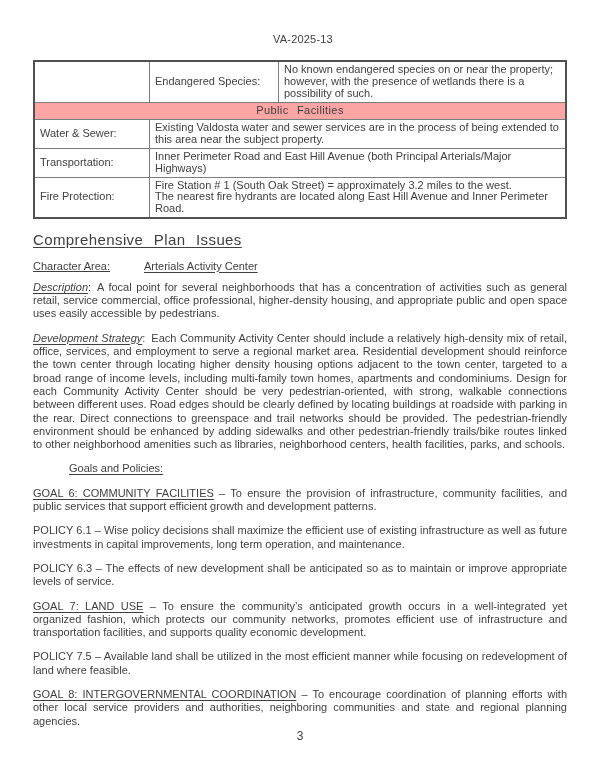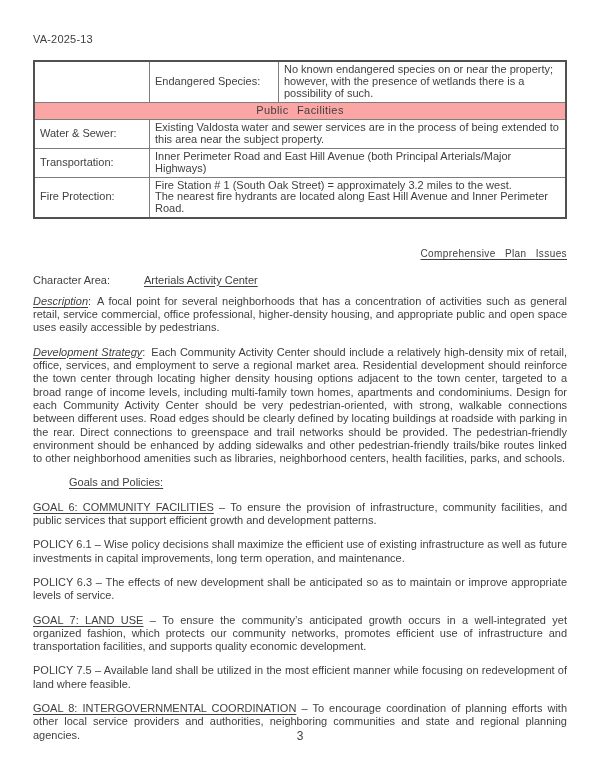--- a/index.html
+++ b/index.html
@@ -9,21 +9,21 @@
     font-family: "Liberation Sans", "DejaVu Sans", sans-serif;
     font-size: 11px;
     line-height: 13.3px;
     color: #3f3f3f;
     position: relative;
     overflow: hidden;
   }
   .page { padding: 33px 33px 0 33px; }
 
   .doc-ref {
-    text-align: left;
+    text-align: center;
     margin-right: -6px;
     letter-spacing: 0.2px;
   }
 
   table.facts {
     width: 100%;
     border-collapse: collapse;
     margin-top: 14px;
     table-layout: fixed;
   }
@@ -38,31 +38,31 @@
   td.c2 { width: 118px; }
   td.sec-header {
     background: #fca5a5;
     text-align: center;
     word-spacing: 5px;
     letter-spacing: 0.4px;
     padding: 3px 0;
   }
 
   .section-title {
-    text-align: right;
-    font-size: 10px;
-    margin-top: 28px;
+    text-align: left;
+    font-size: 15px;
+    margin-top: 14px;
     word-spacing: 6px;
     letter-spacing: 0.4px;
   }
   .u { text-decoration: underline; text-underline-offset: 2px; }
   .iu { font-style: italic; text-decoration: underline; text-underline-offset: 2px; }
 
   .char-area { margin-top: 13px; }
-  .char-label { display: inline-block; width: 111px; }
+  .char-label { display: inline-block; width: 111px; text-decoration: underline; }
 
   .para { text-align: justify; margin: 11px 0 0 0; }
   .para.first { margin-top: 8px; }
   .lead-gap { margin-left: 6px; }
 
   .goals-heading { margin: 11px 0 0 36px; }
 
   .page-number {
     position: absolute;
     bottom: 33px; left: 0; right: 0;

